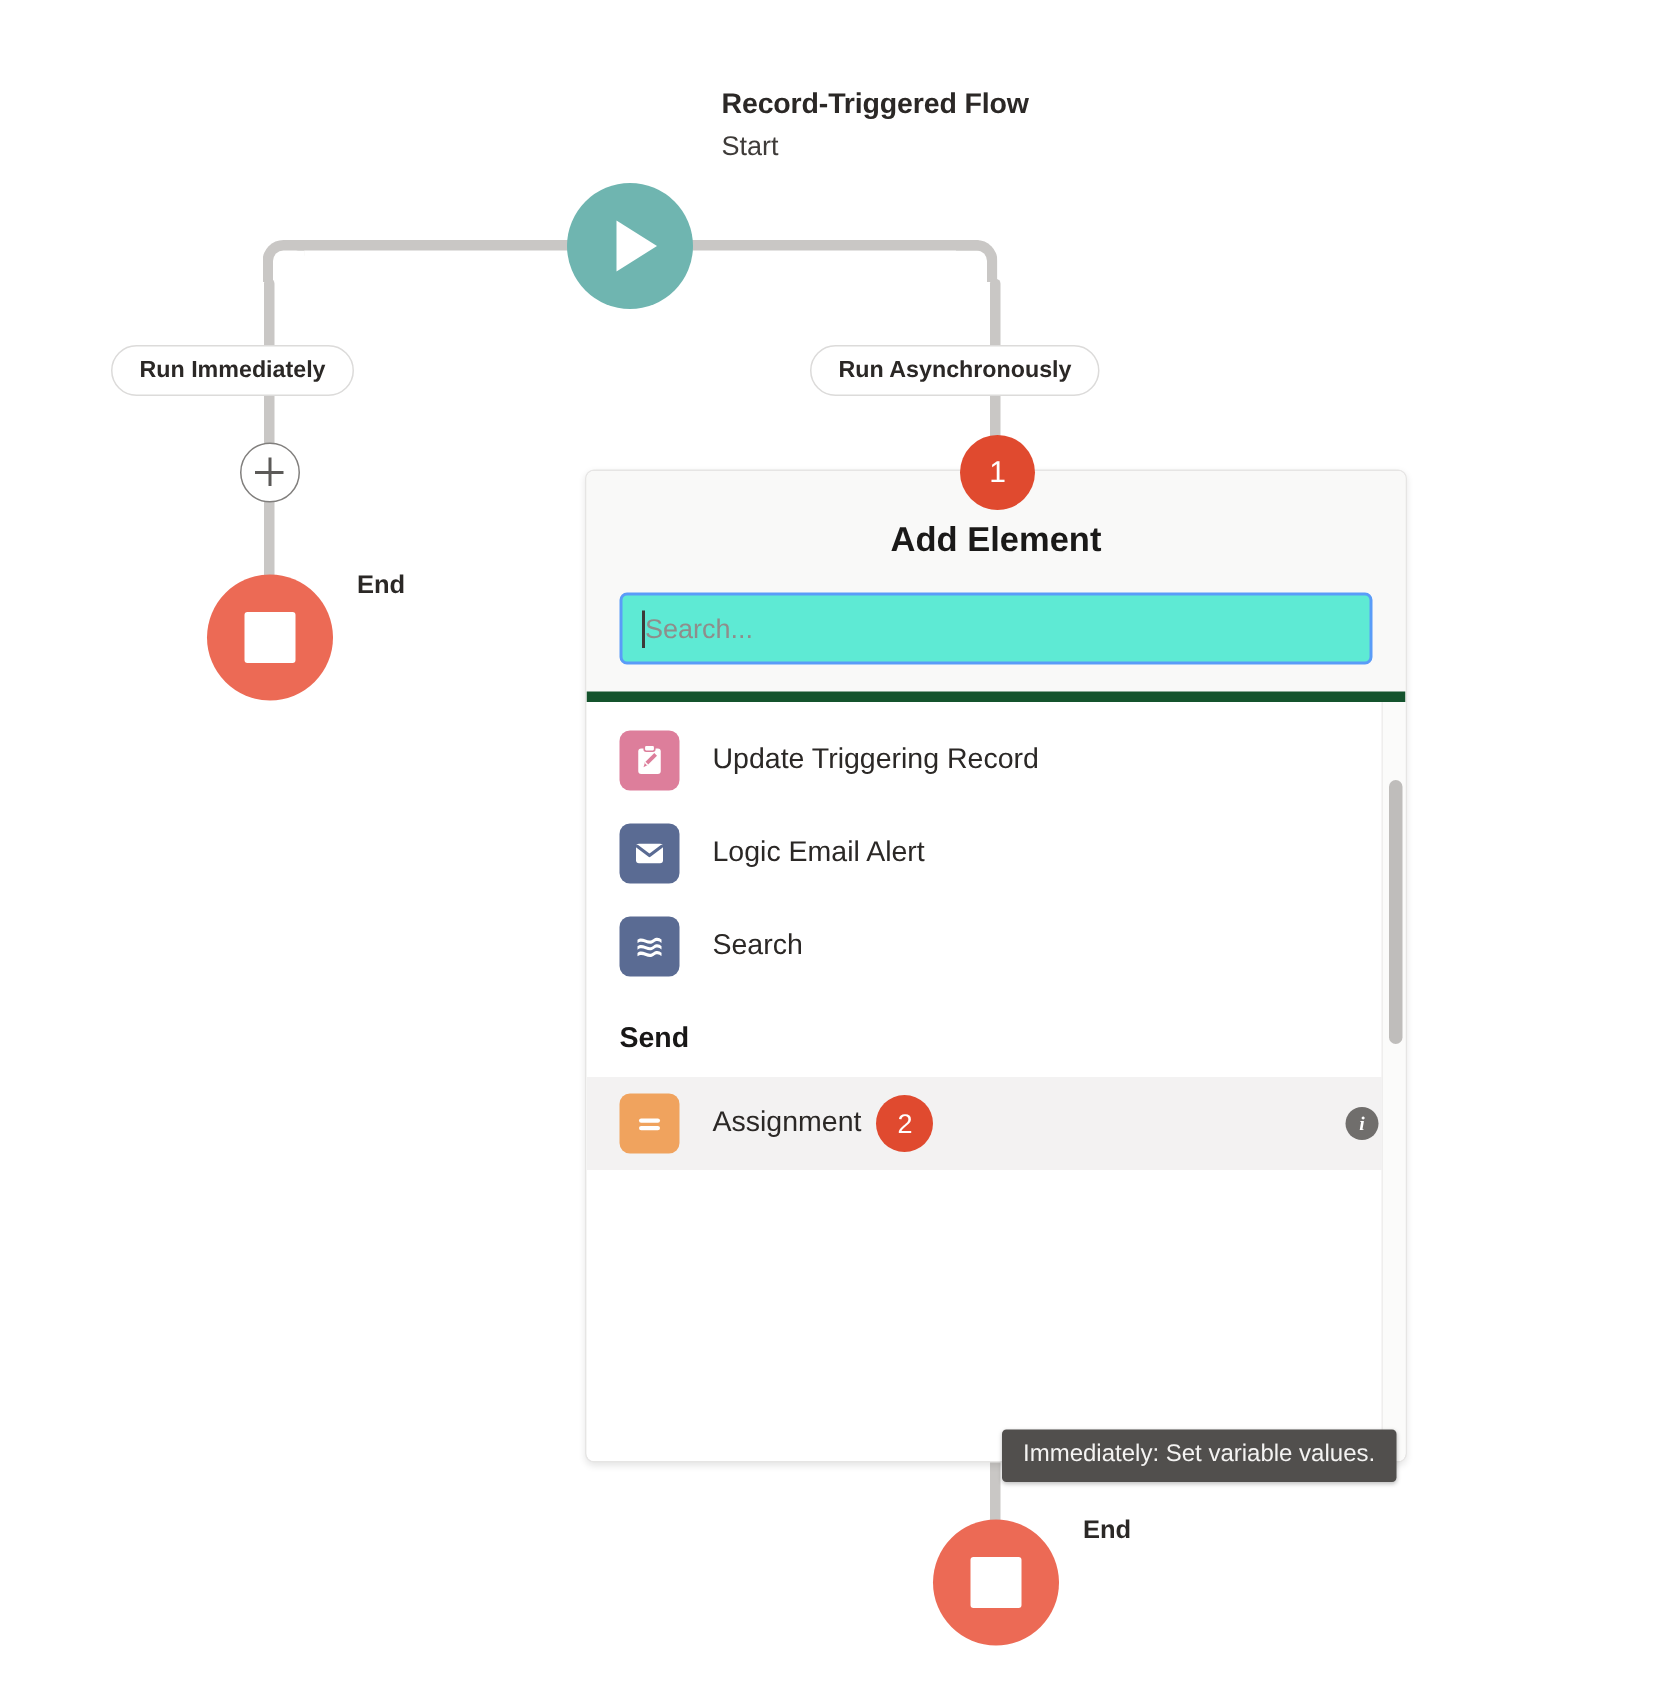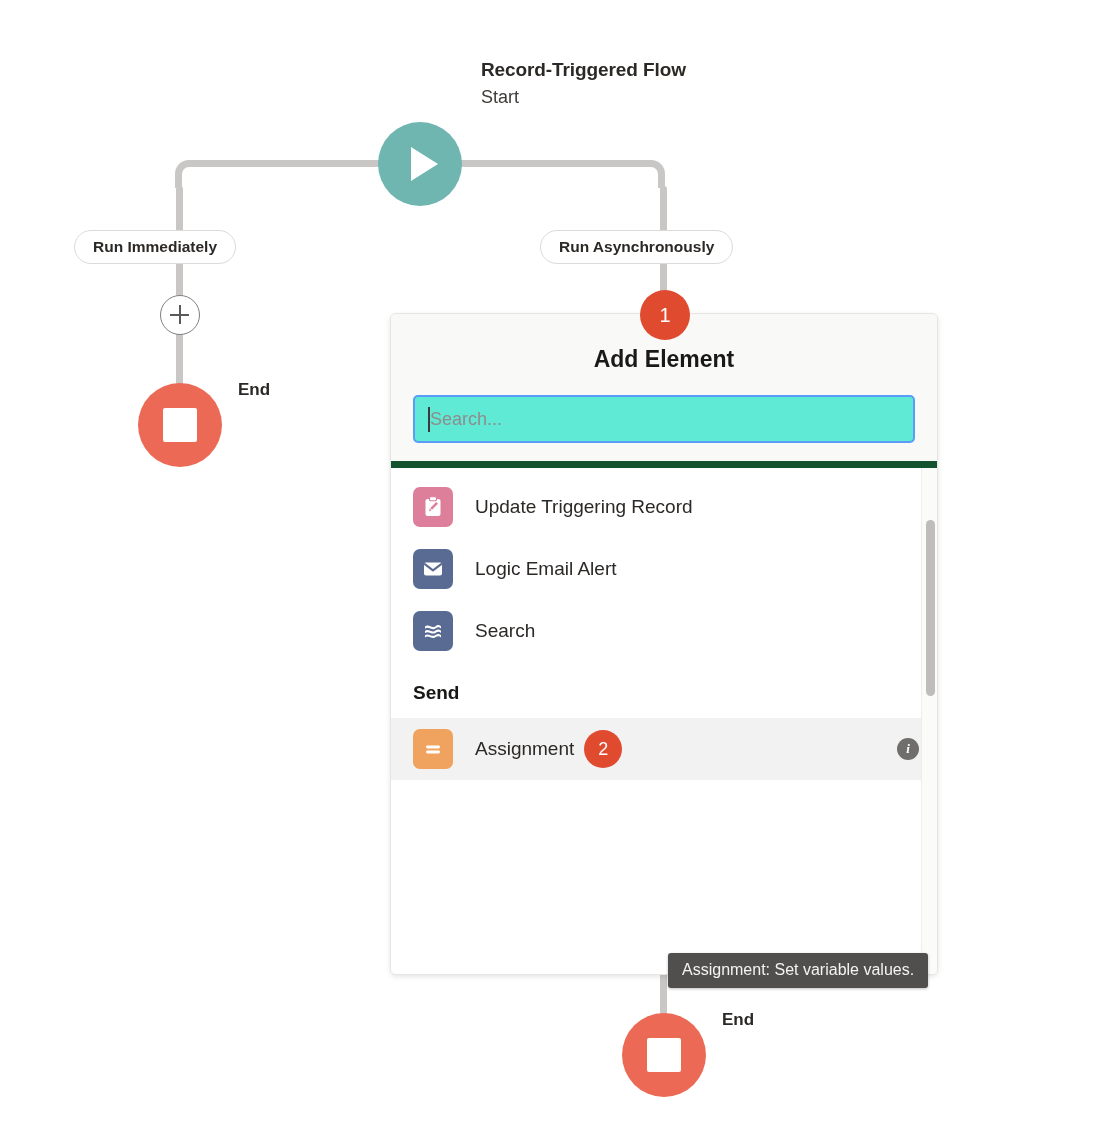--- a/index.html
+++ b/index.html
@@ -404,15 +404,15 @@
 
       </div>
 
       <div id="list-scrollbar">
         <div id="list-scroll-thumb"></div>
       </div>
     </div>
 
   </div>
 
-  <div id="assignment-tooltip">Assignment: Set variable values.</div>
+  <div id="assignment-tooltip">Immediately: Set variable values.</div>
 
 </div>
 
 </body></html>

